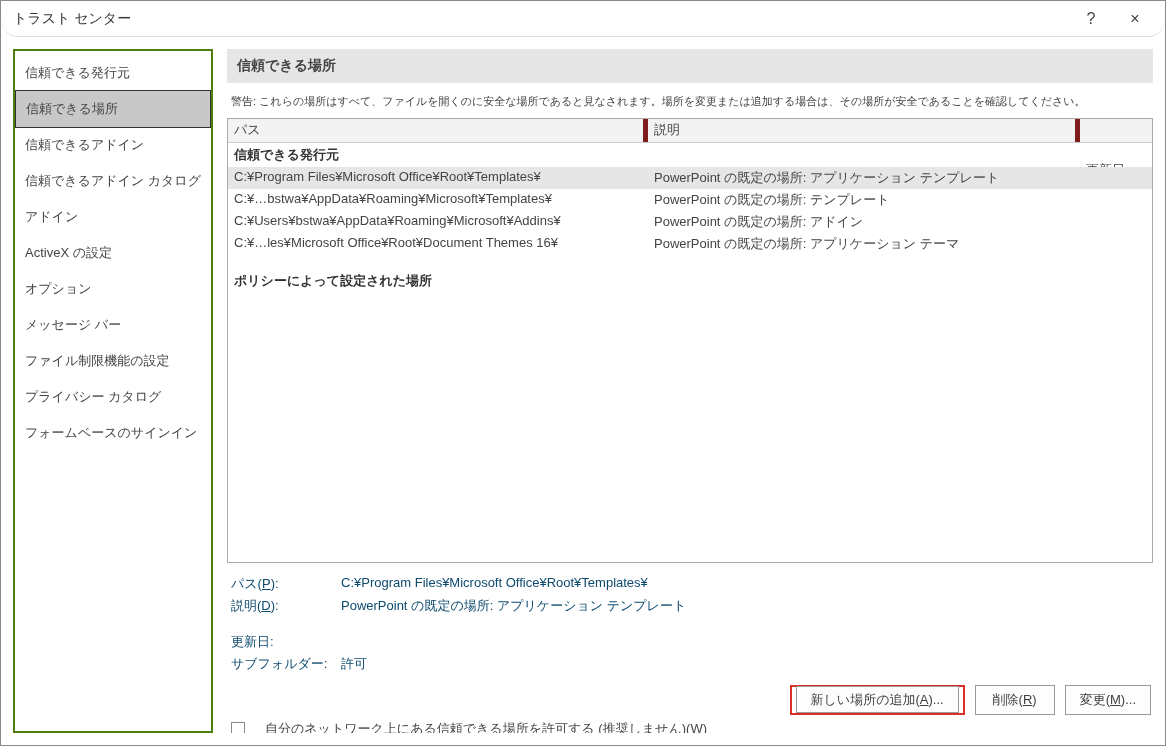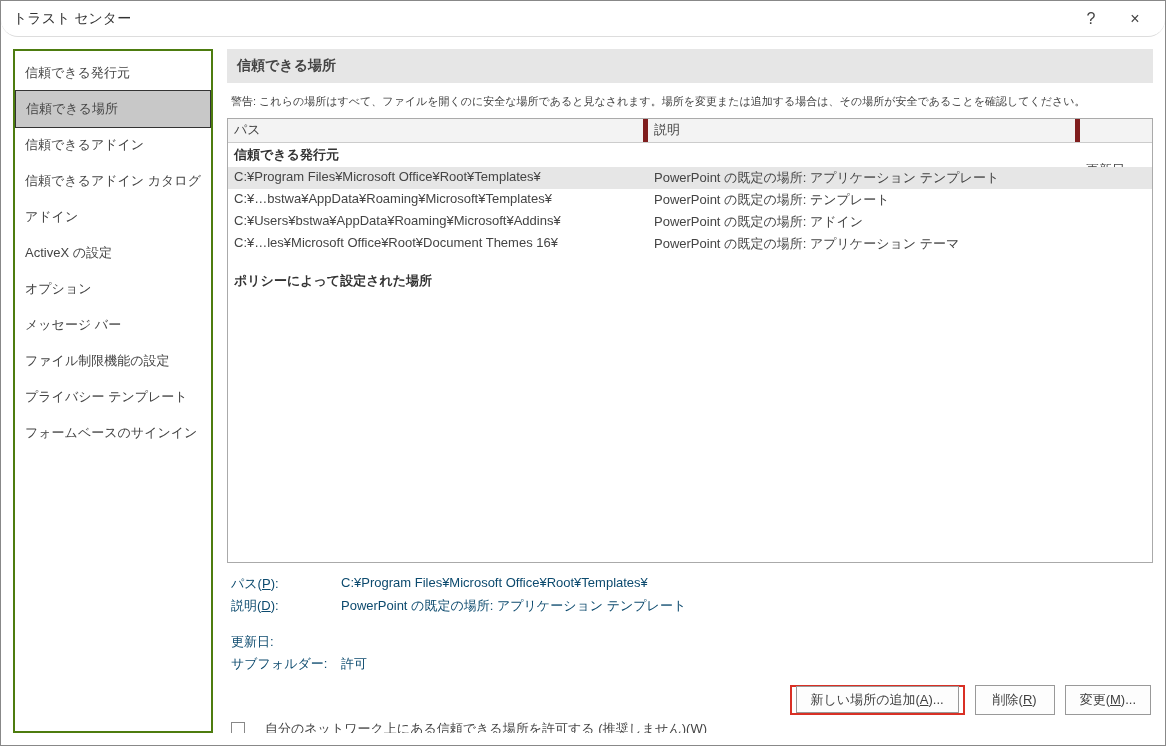--- a/index.html
+++ b/index.html
@@ -171,21 +171,21 @@
     <div class="sidebar">
       <div class="sidebar-item">信頼できる発行元</div>
       <div class="sidebar-item selected">信頼できる場所</div>
       <div class="sidebar-item">信頼できるアドイン</div>
       <div class="sidebar-item">信頼できるアドイン カタログ</div>
       <div class="sidebar-item">アドイン</div>
       <div class="sidebar-item">ActiveX の設定</div>
       <div class="sidebar-item">オプション</div>
       <div class="sidebar-item">メッセージ バー</div>
       <div class="sidebar-item">ファイル制限機能の設定</div>
-      <div class="sidebar-item">プライバシー テンプレート</div>
+      <div class="sidebar-item">プライバシー カタログ</div>
       <div class="sidebar-item">フォームベースのサインイン</div>
     </div>
 
     <div class="main">
       <div class="section-header">信頼できる場所</div>
       <div class="warning">警告: これらの場所はすべて、ファイルを開くのに安全な場所であると見なされます。場所を変更または追加する場合は、その場所が安全であることを確認してください。</div>
 
       <div class="table-wrap">
         <div class="table-head">
           <div class="th th-path">パス</div>

